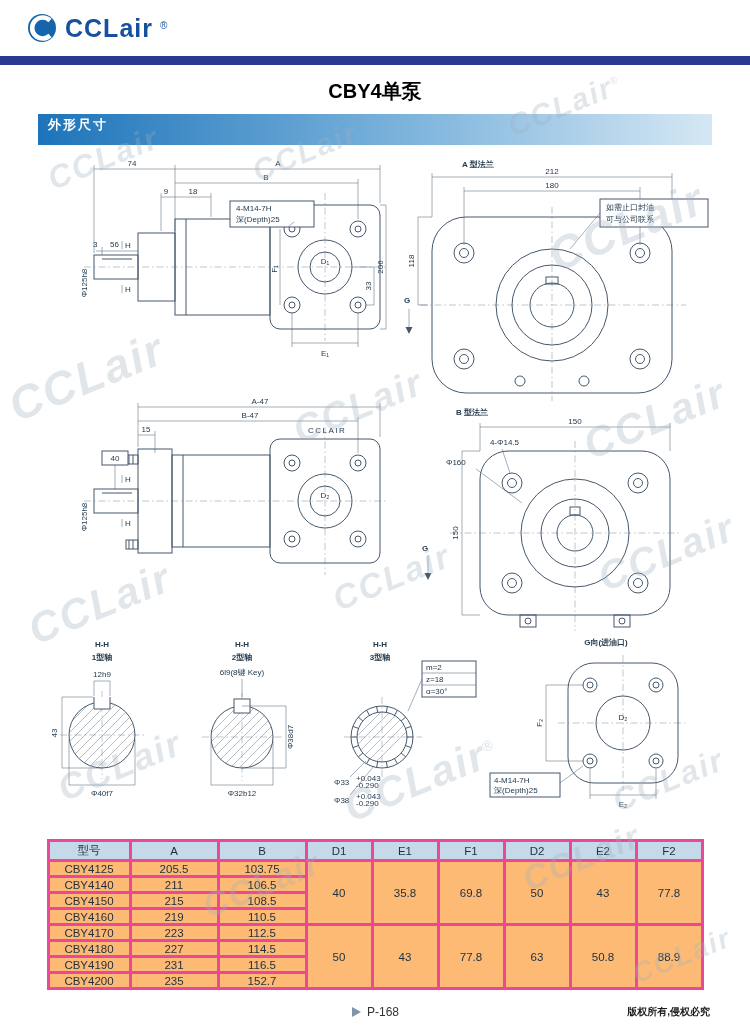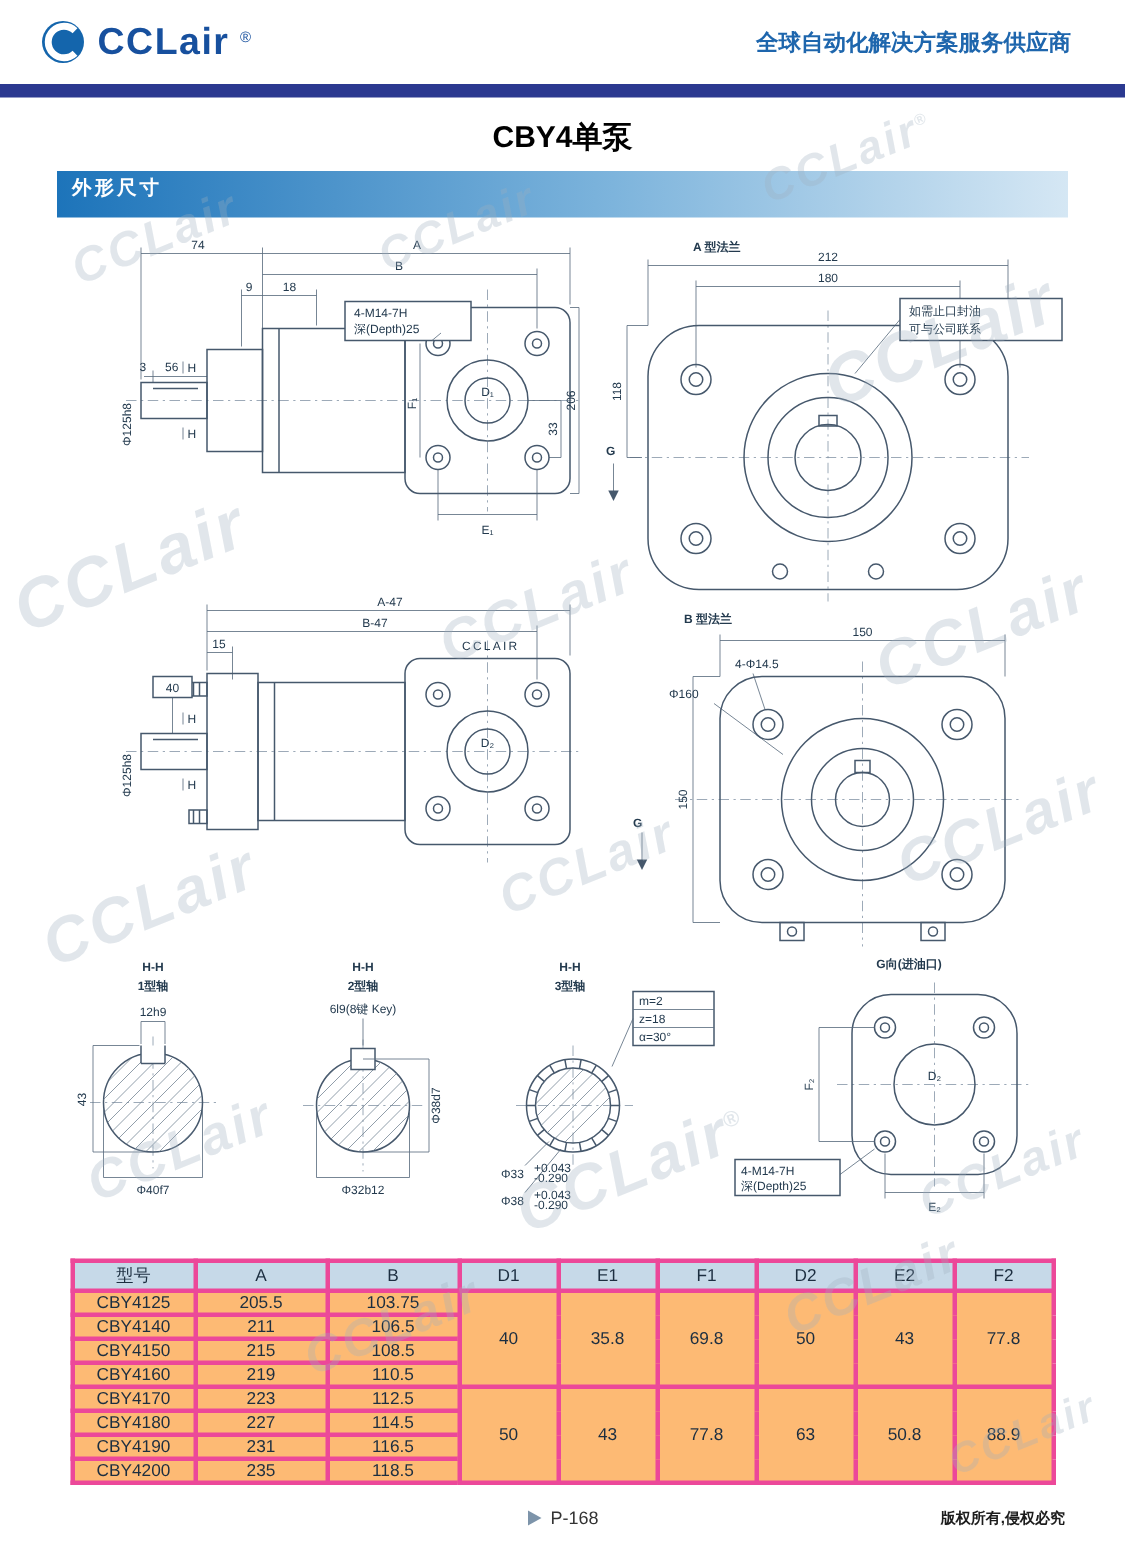--- a/index.html
+++ b/index.html
@@ -55,21 +55,20 @@
 
 <div class="topbar">
   <div class="logo">
     <svg width="32" height="32" viewBox="0 0 32 32">
       <circle cx="16" cy="16" r="14" fill="#1465ac"></circle>
       <path d="M24 8.5 A10.5 10.5 0 1 0 24 23.5" stroke="#ffffff" stroke-width="4.6" fill="none"></path>
     </svg>
     <span class="logo-text">CCLair</span>
     <span class="logo-reg">®</span>
   </div>
-  <div class="tagline">全球自动化解决方案服务供应商</div>
 </div>
 <div class="navy-bar"></div>
 
 <div class="doc-title">CBY4单泵</div>
 <div class="section-bar">
   <span>外形尺寸</span>
 </div>
 
 <div class="drawings">
 
@@ -547,21 +546,21 @@
       <td>114.5</td>
     </tr>
     <tr>
       <td>CBY4190</td>
       <td>231</td>
       <td>116.5</td>
     </tr>
     <tr>
       <td>CBY4200</td>
       <td>235</td>
-      <td>118.5</td>
+      <td>152.7</td>
     </tr>
   </tbody>
 </table>
 
 <div class="watermarks">
   <span class="wm" style="left:45px;top:140px;font-size:32px">CCLair</span>
   <span class="wm" style="left:250px;top:135px;font-size:30px">CCLair</span>
   <span class="wm" style="left:505px;top:88px;font-size:30px"><span>CCLair</span><sup>®</sup></span>
   <span class="wm" style="left:545px;top:200px;font-size:46px">CCLair</span>
   <span class="wm" style="left:5px;top:350px;font-size:46px">CCLair</span>

